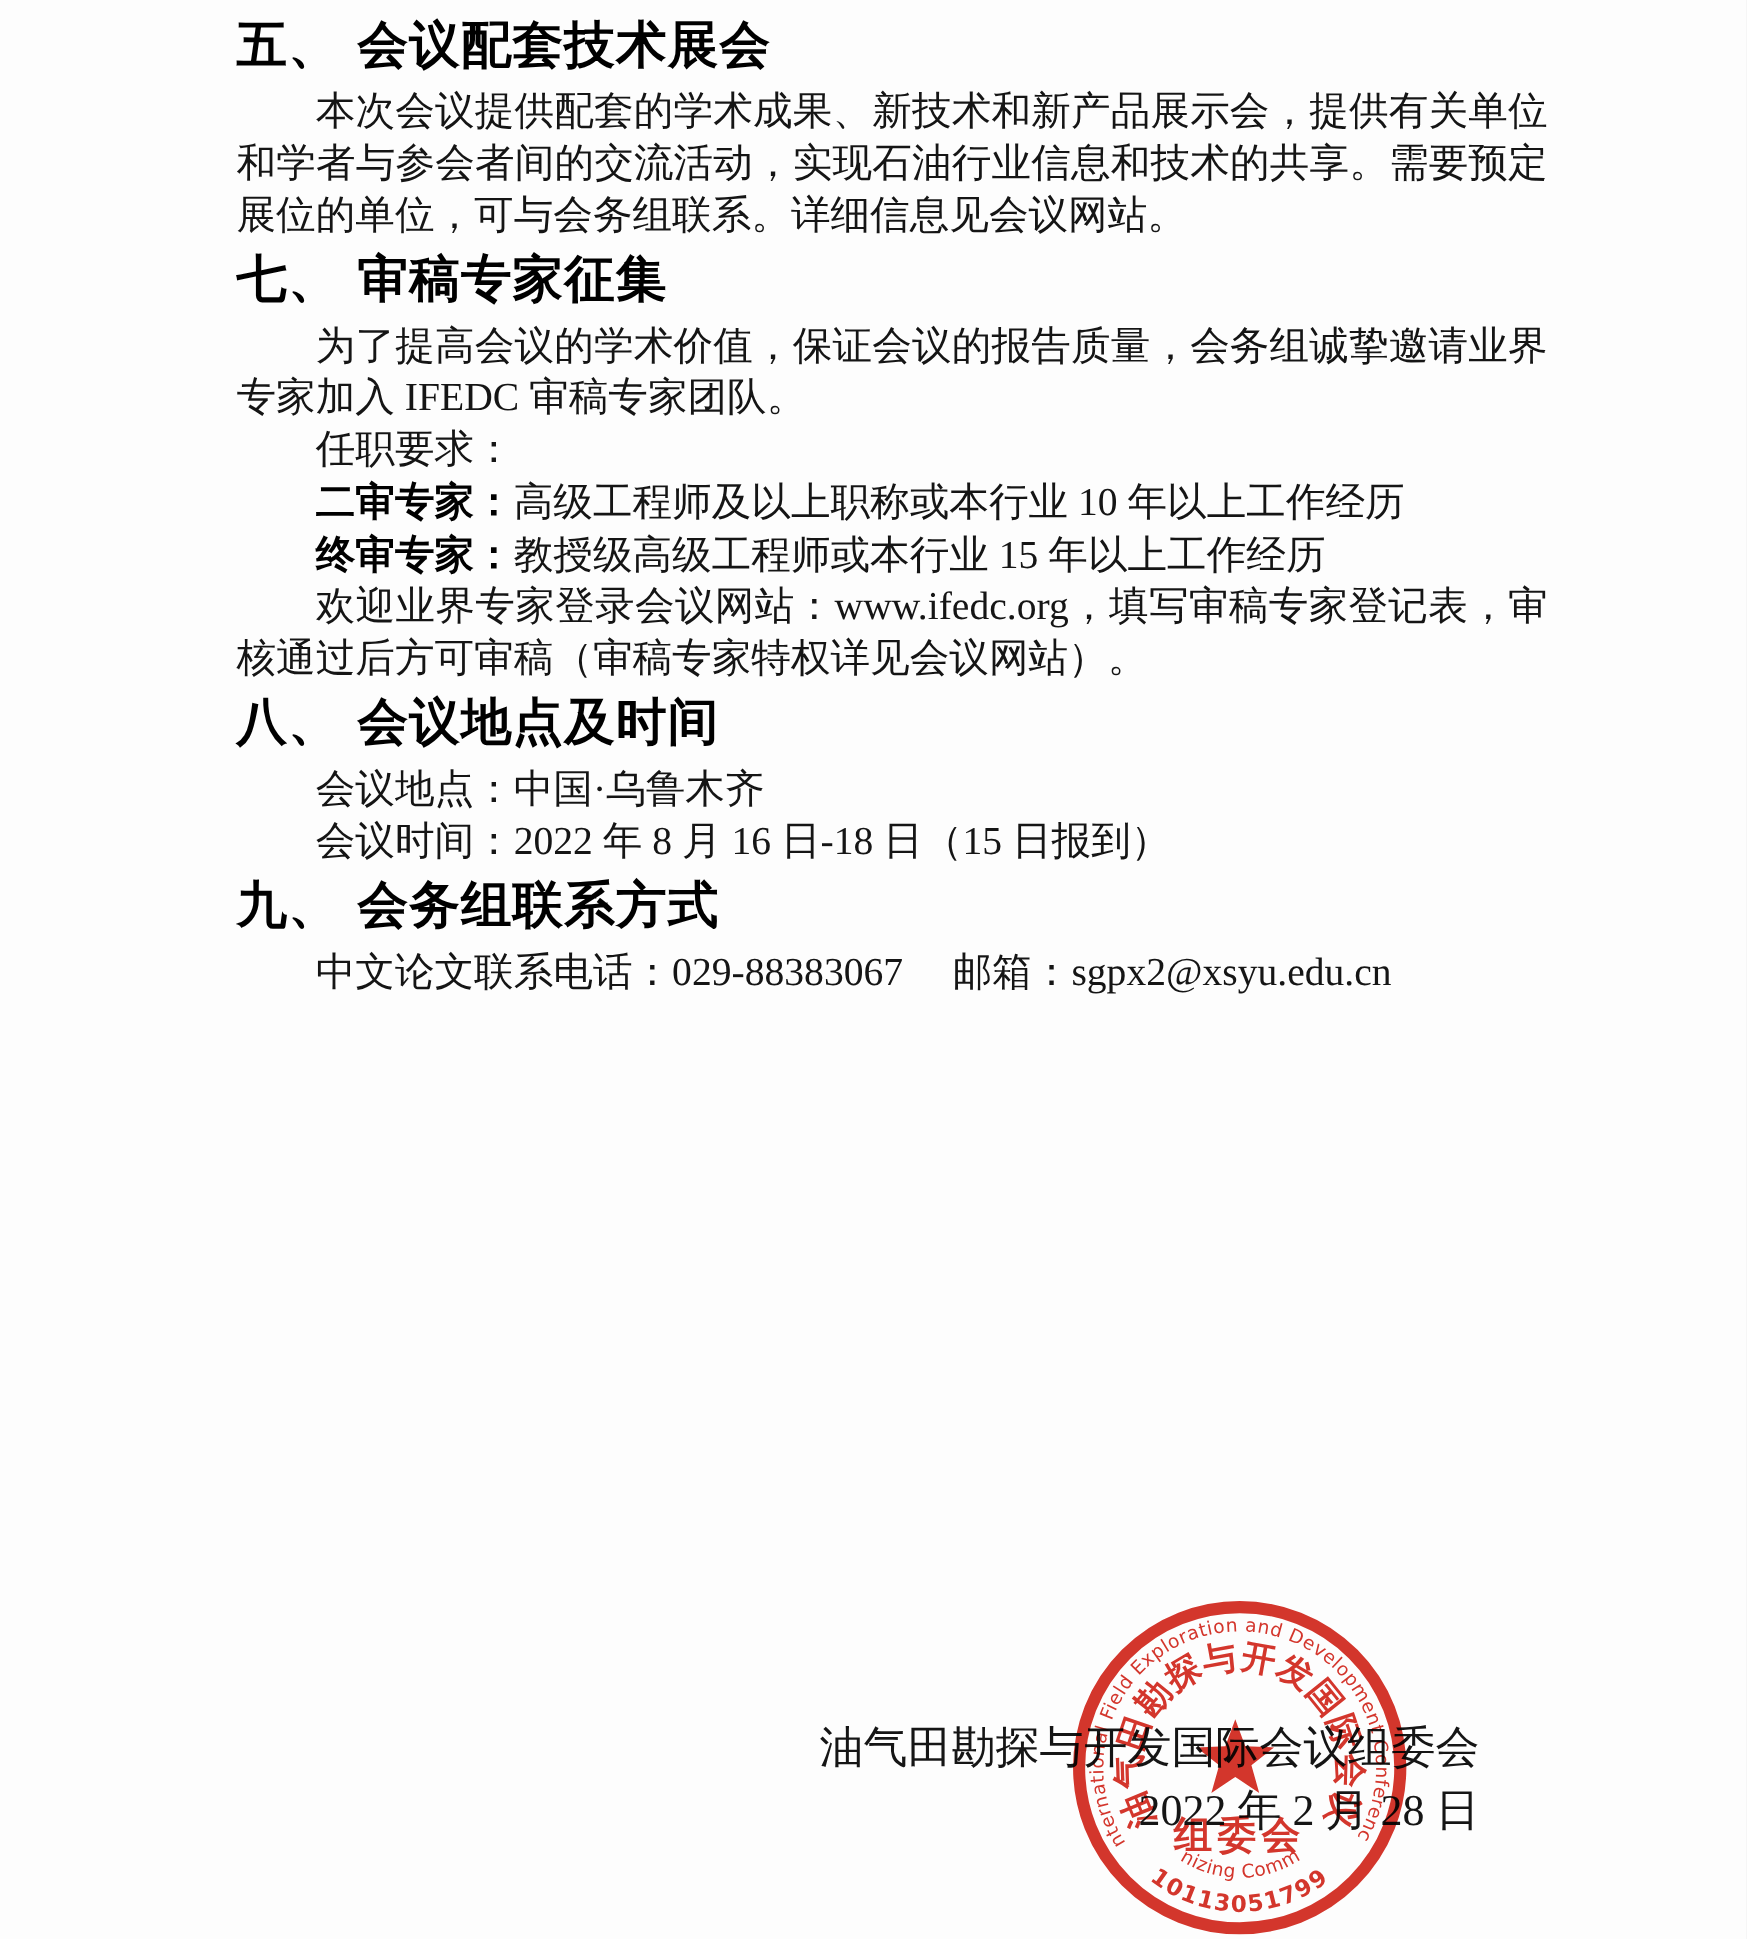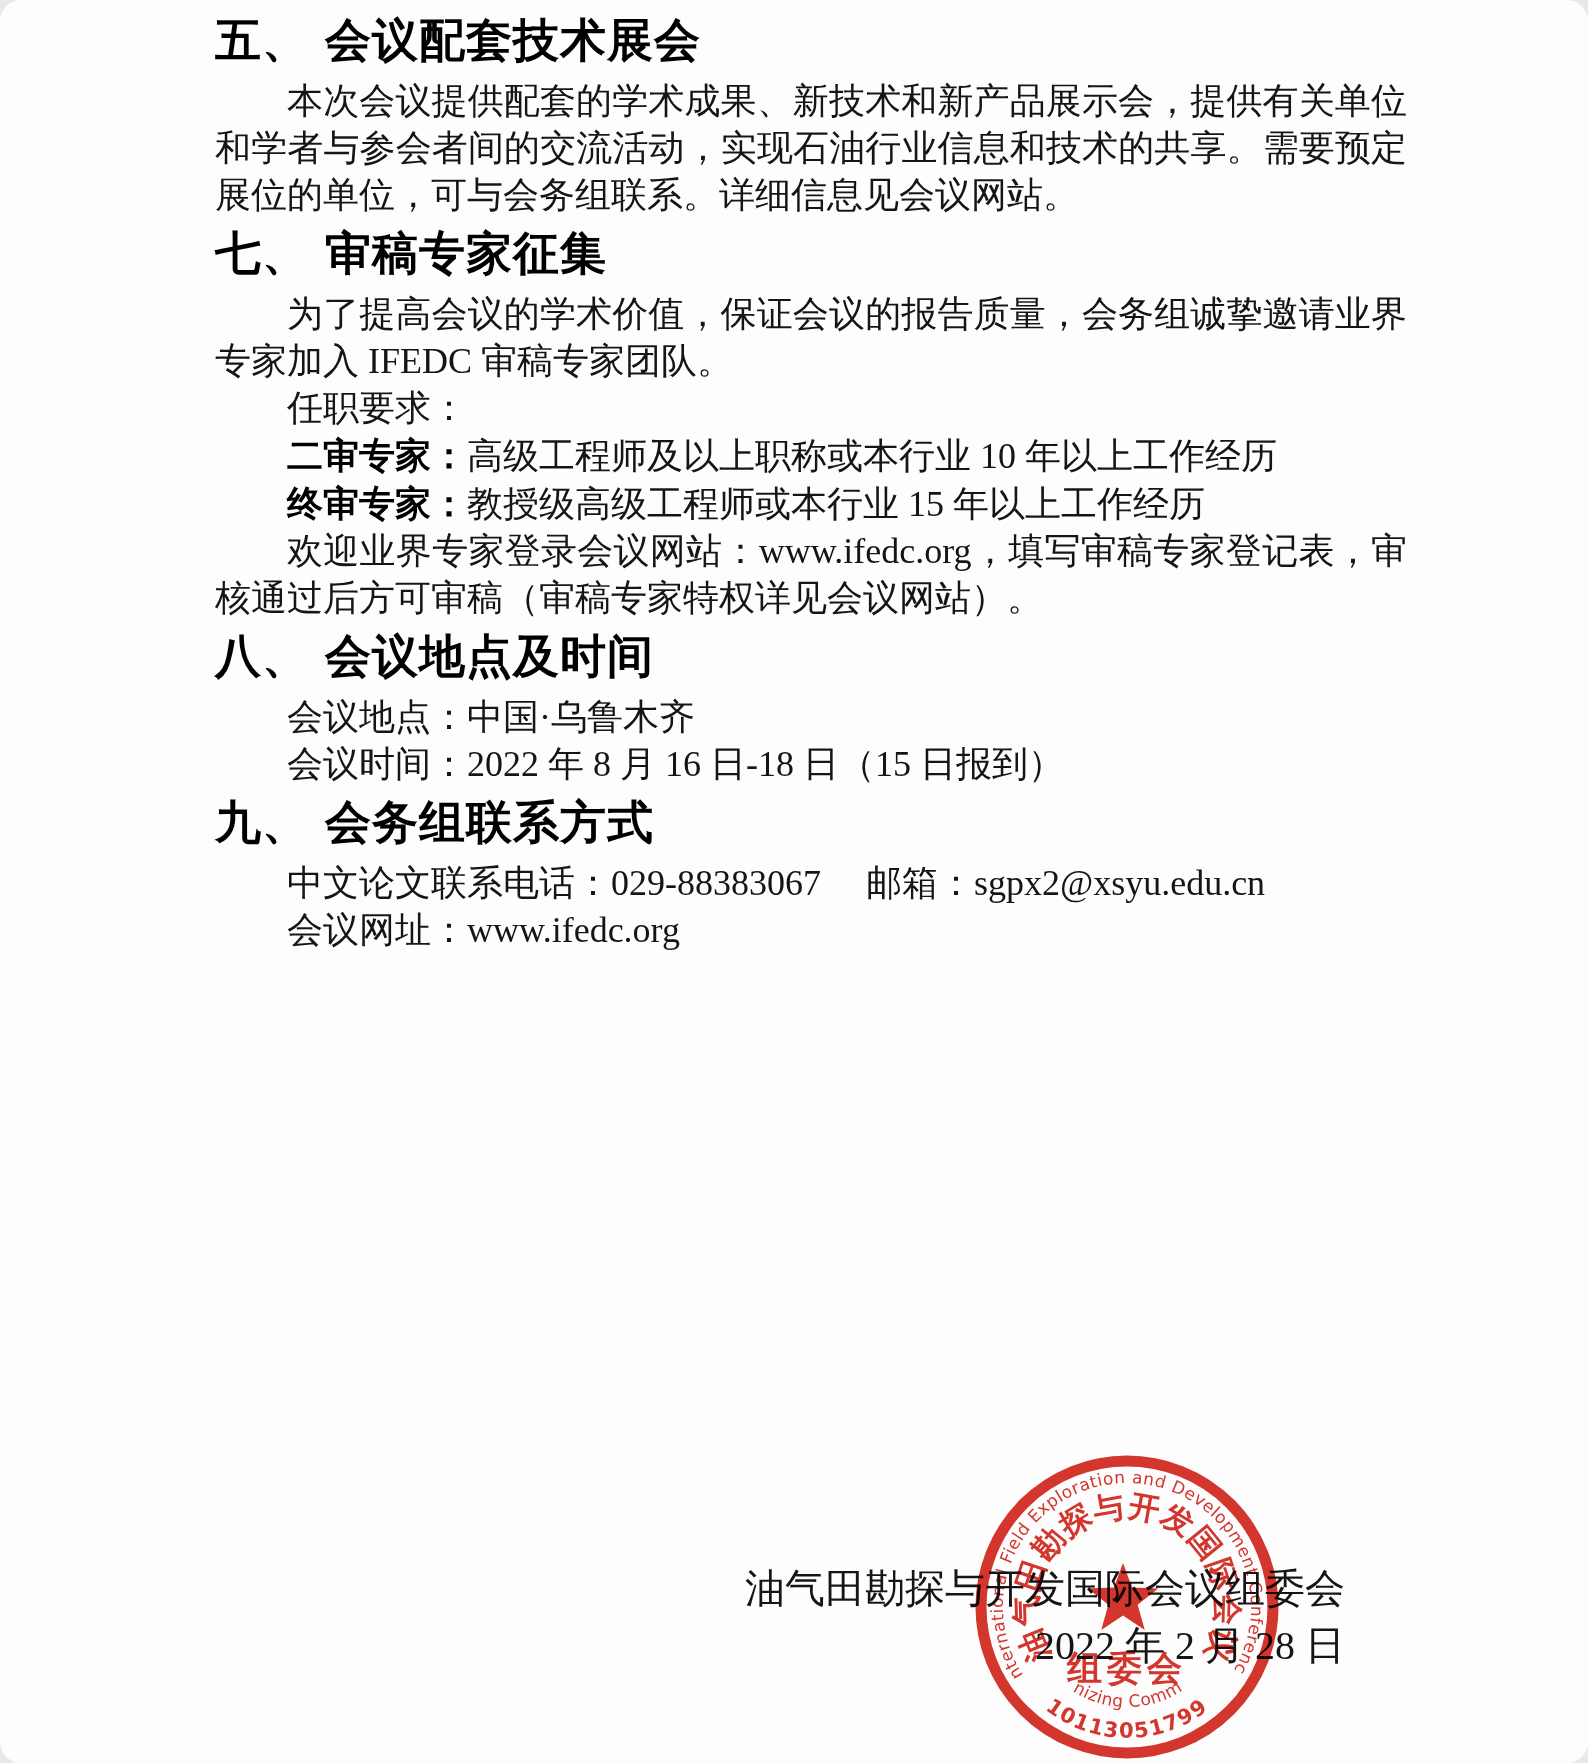--- a/index.html
+++ b/index.html
@@ -1,20 +1,19 @@
 <!DOCTYPE html>
 <html><head>
 <meta charset="utf-8">
 <style>
   html,body{margin:0;padding:0;background:#e8e8e8;}
   .page{
     position:relative;width:1588px;height:1763px;margin:0 auto;
     background:#fdfdfd;overflow:hidden;color:#141414;
     font-family:"Liberation Serif","DejaVu Serif",serif;
-    border-radius:21px;
   }
   .content{position:absolute;left:215px;top:6px;width:1192px;}
   .sec-h{
     font-family:"DejaVu Sans","Liberation Sans",sans-serif;
     font-weight:bold;font-size:46px;line-height:56px;
     margin:6px 0 10px 0;color:#000;letter-spacing:1px;white-space:nowrap;
   }
   .sec-num{margin-right:16px;}
   .para{
     font-size:36px;line-height:47px;margin:0;
@@ -55,21 +54,20 @@
         <p class="para">欢迎业界专家登录会议网站：www.ifedc.org，填写审稿专家登记表，审核通过后方可审稿（审稿专家特权详见会议网站）。</p>
       </section>
       <section>
         <h2 class="sec-h"><span class="sec-num">八、</span><span>会议地点及时间</span></h2>
         <p class="para">会议地点：中国·乌鲁木齐</p>
         <p class="para">会议时间：2022 年 8 月 16 日-18 日（15 日报到）</p>
       </section>
       <section>
         <h2 class="sec-h"><span class="sec-num">九、</span><span>会务组联系方式</span></h2>
         <p class="para">中文论文联系电话：029-88383067　 邮箱：sgpx2@xsyu.edu.cn</p>
-        <p class="para">会议网址：www.ifedc.org</p>
       </section>
     </div>
 
   <div class="signature">
     <div>油气田勘探与开发国际会议组委会</div>
     <div>2022 年 2 月 28 日</div>
   </div>
 
   <svg class="stamp" viewBox="0 0 340 340" aria-hidden="true">
     <defs>

